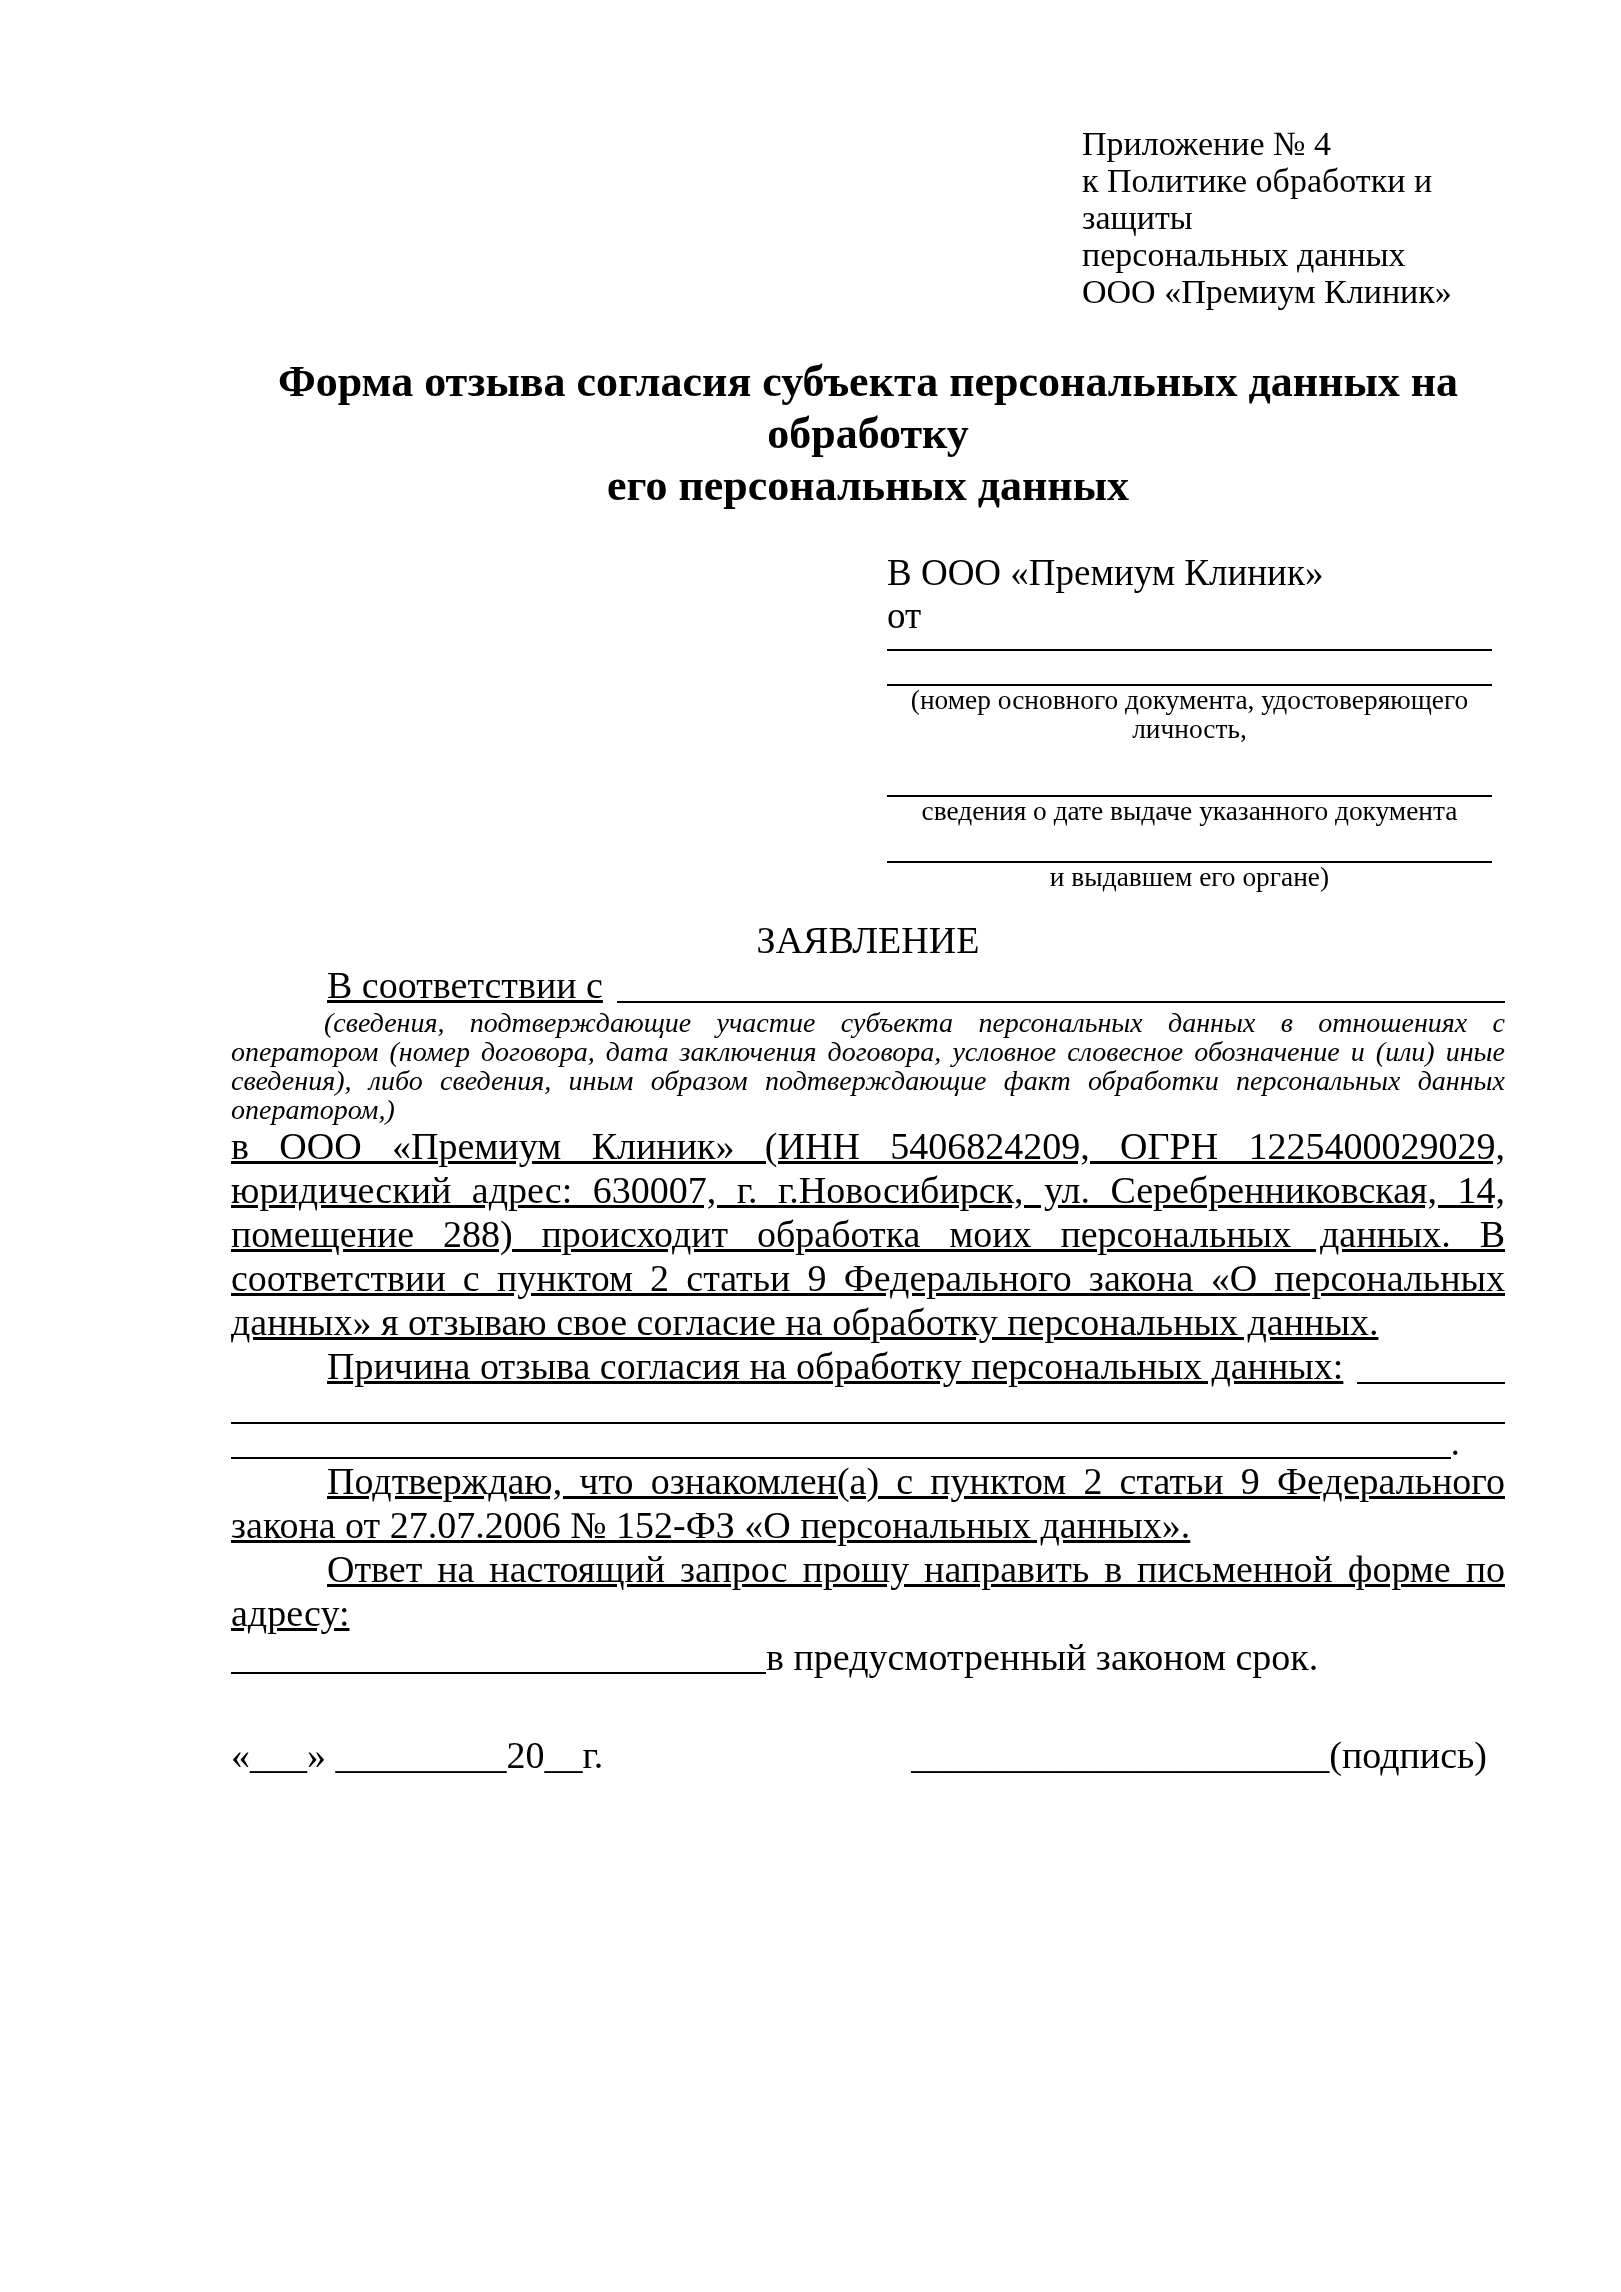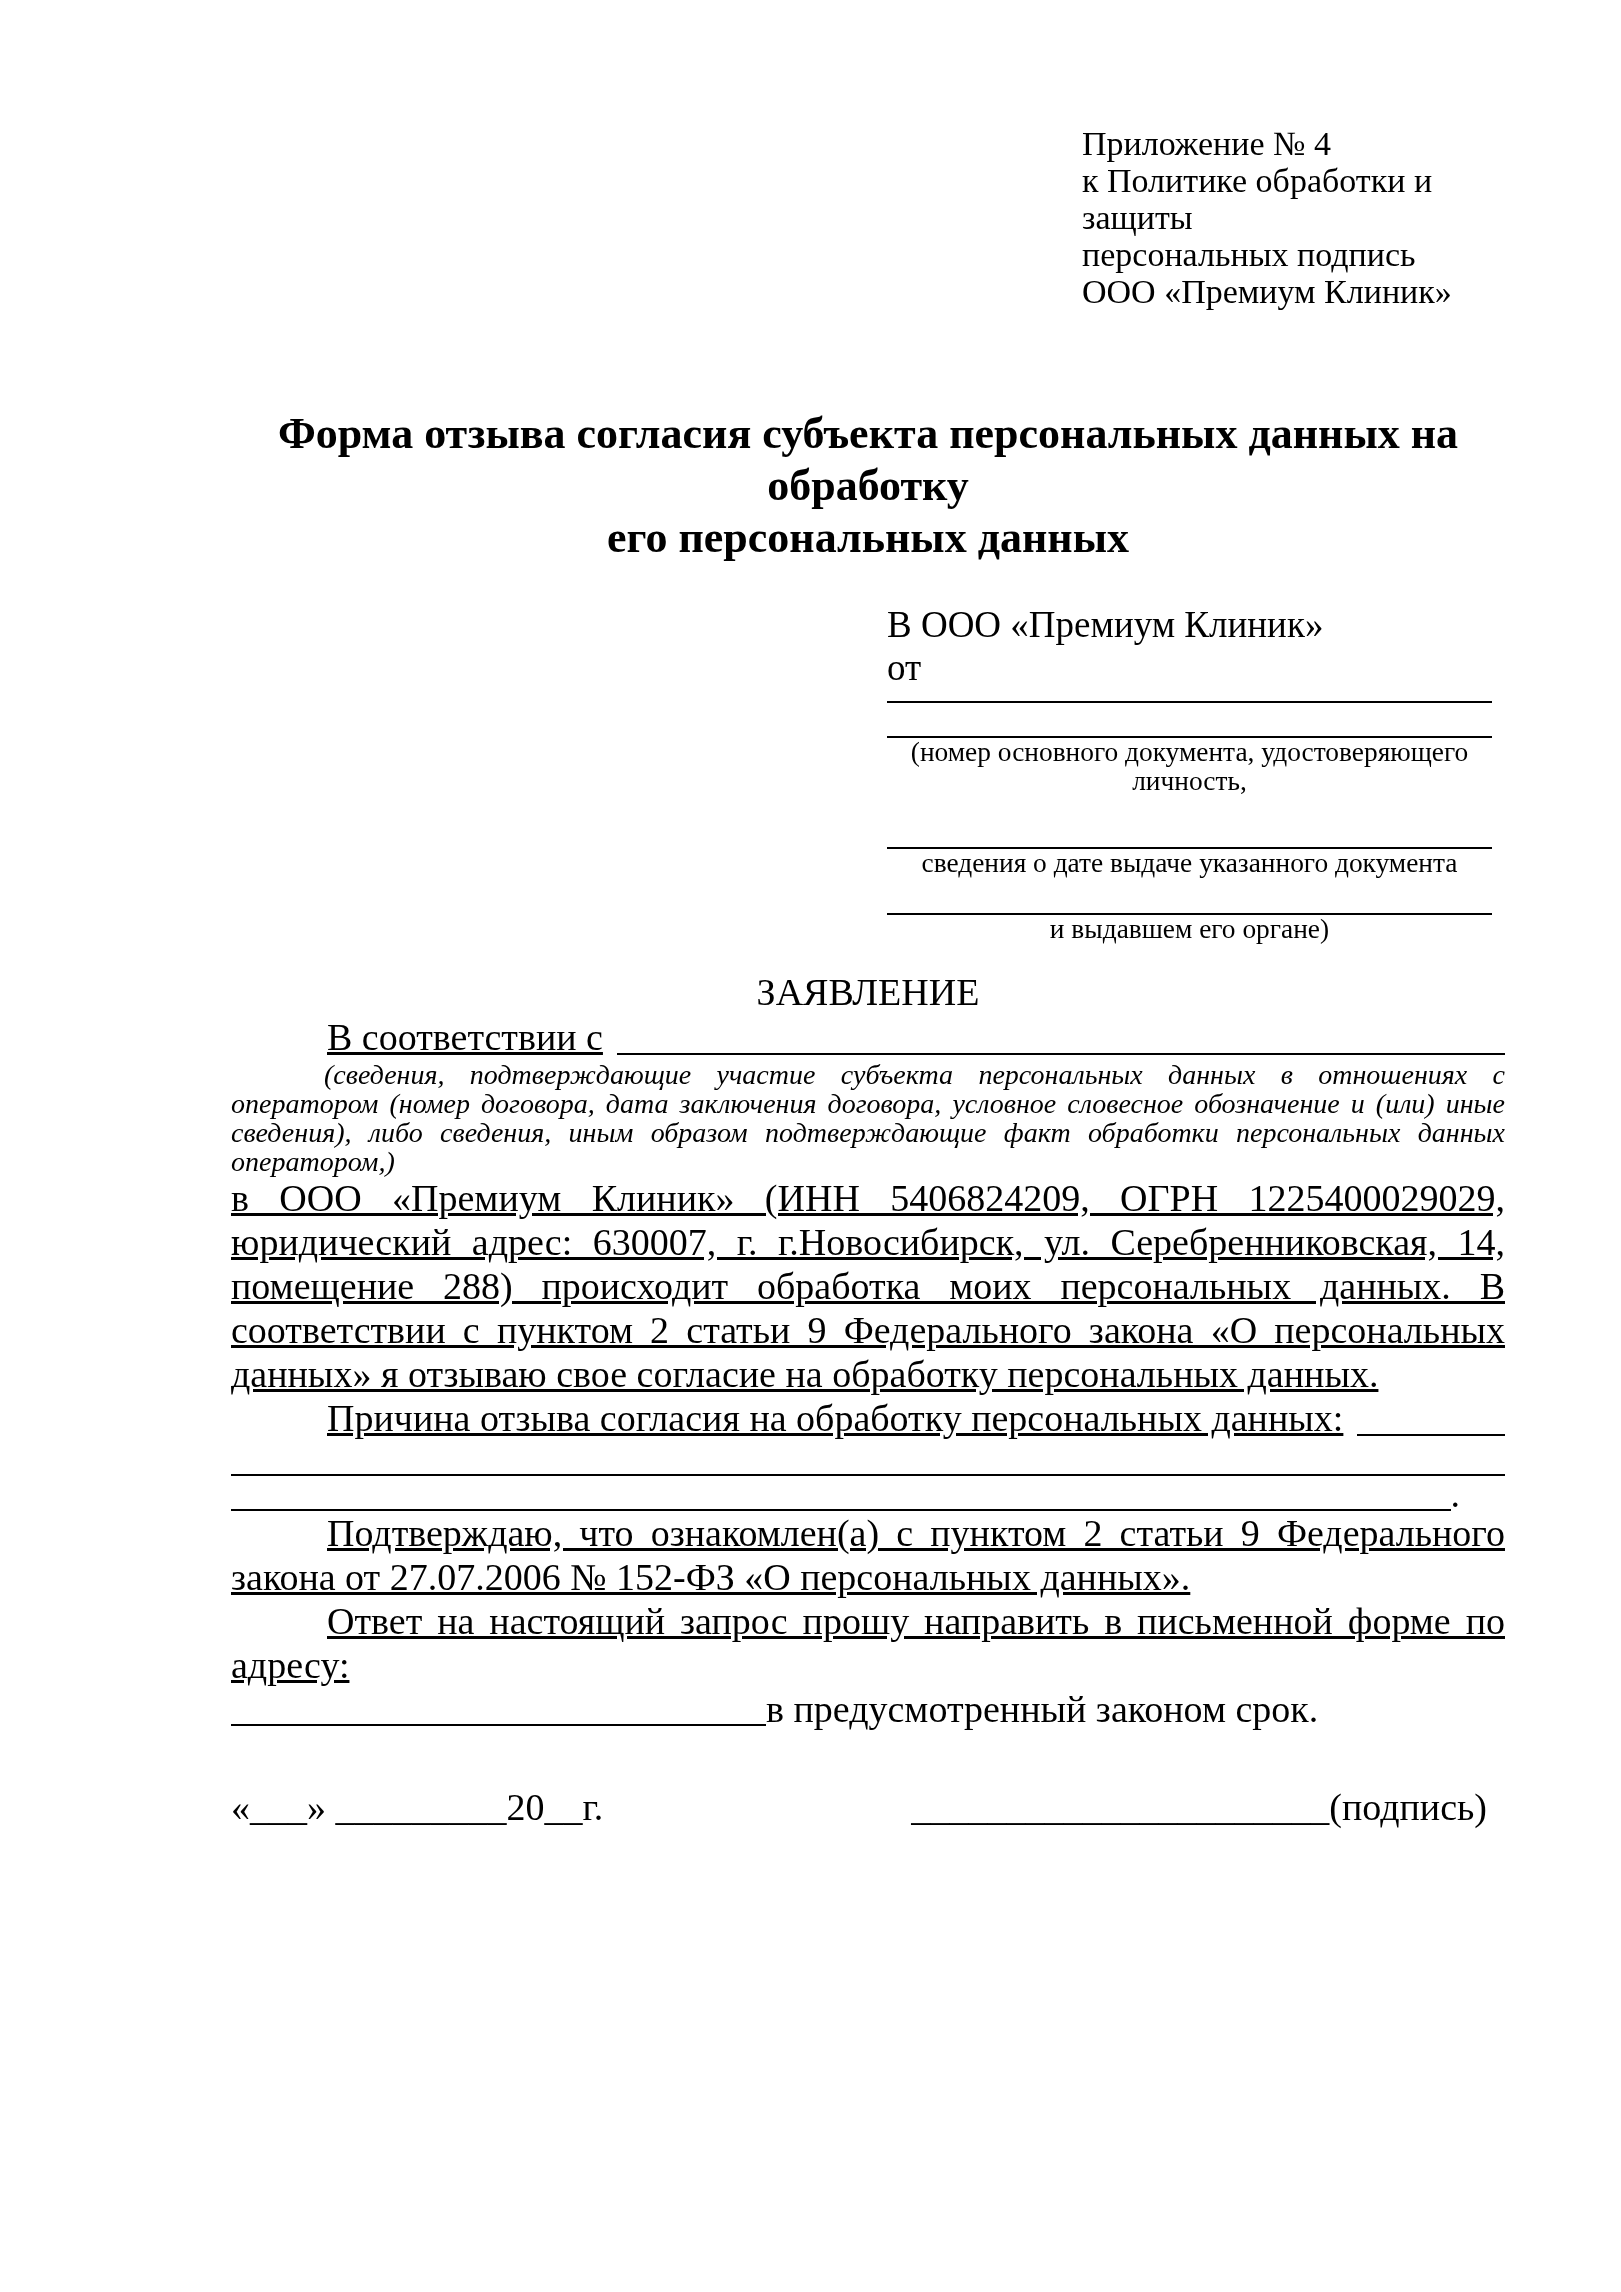--- a/index.html
+++ b/index.html
@@ -10,21 +10,21 @@
     background:#ffffff;
     box-sizing:border-box;
     padding:125px 116px 12px 231px;
     font-family:"Liberation Serif","DejaVu Serif",serif;
     color:#000;
     overflow:hidden;
   }
   
   .annex { margin-left:851px; font-size:34px; line-height:37px; }
   
-  .doc-title { margin-top:98px; text-align:center; font-weight:bold; font-size:44px; line-height:52px; }
+  .doc-title { margin-top:46px; text-align:center; font-weight:bold; font-size:44px; line-height:52px; }
   
   .addressee { margin-top:39px; margin-left:656px; width:605px; font-size:37px; line-height:43px; }
   .blank { border-bottom:2.9px solid #000; }
   .addressee .blank { height:11.8px; }
   .addressee .caption { font-size:27.4px; line-height:29px; text-align:center; }
   .gap-a { margin-top:21.6px; }
   .gap-b { margin-top:39px; }
   .gap-c { margin-top:23.5px; }
   
   .statement-heading { margin-top:25.5px; text-align:center; font-size:38px; line-height:45px; }
@@ -46,21 +46,21 @@
   .sig-group { margin-right:18px; white-space:nowrap; }
 </style>
 </head>
 <body>
 
 <div class="page">
 
   <div class="annex">
     <div>Приложение № 4</div>
     <div>к Политике обработки и защиты</div>
-    <div>персональных подпись</div>
+    <div>персональных данных</div>
     <div>ООО «Премиум Клиник»</div>
   </div>
 
   <div class="doc-title">
     <div>Форма отзыва согласия субъекта персональных данных на обработку</div>
     <div>его персональных данных</div>
   </div>
 
   <div class="addressee">
     <div>В ООО «Премиум Клиник»</div>

